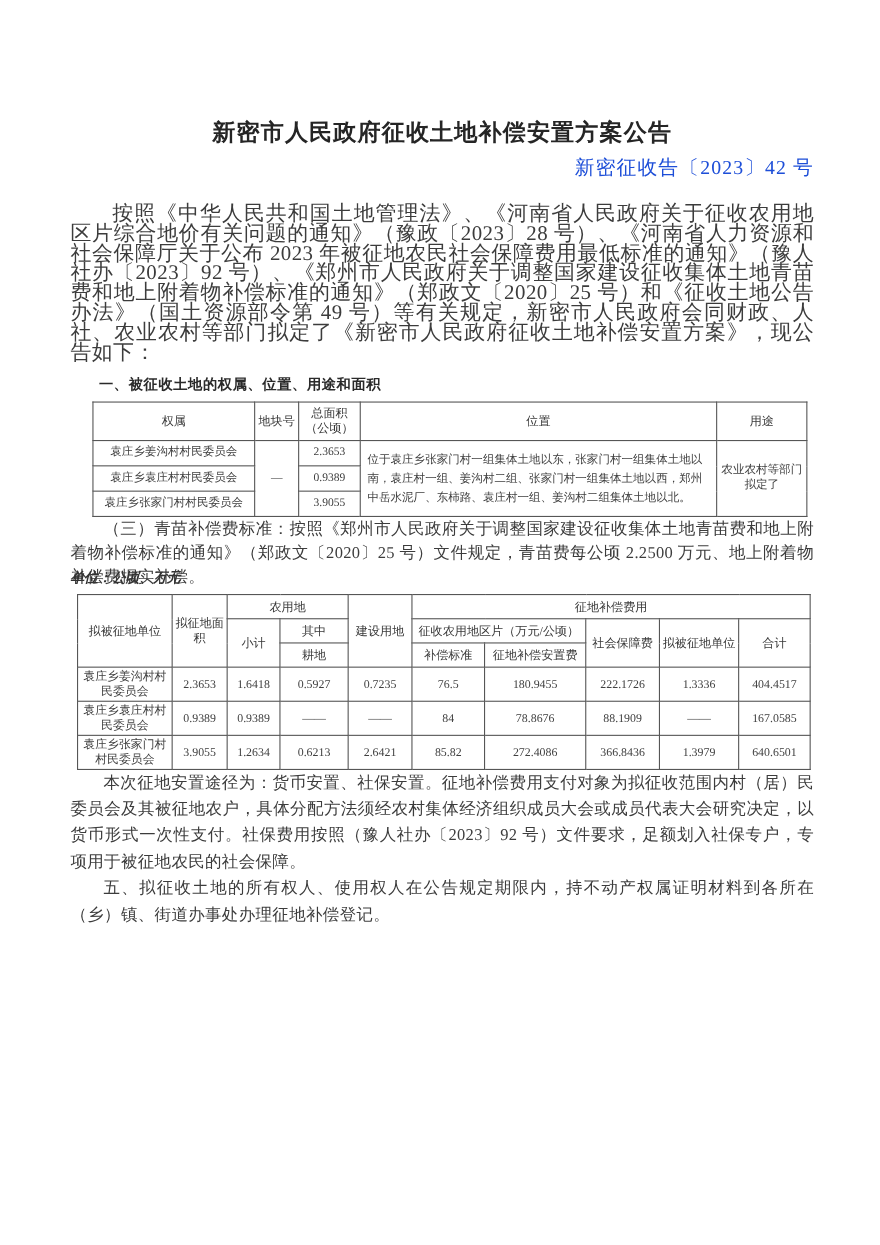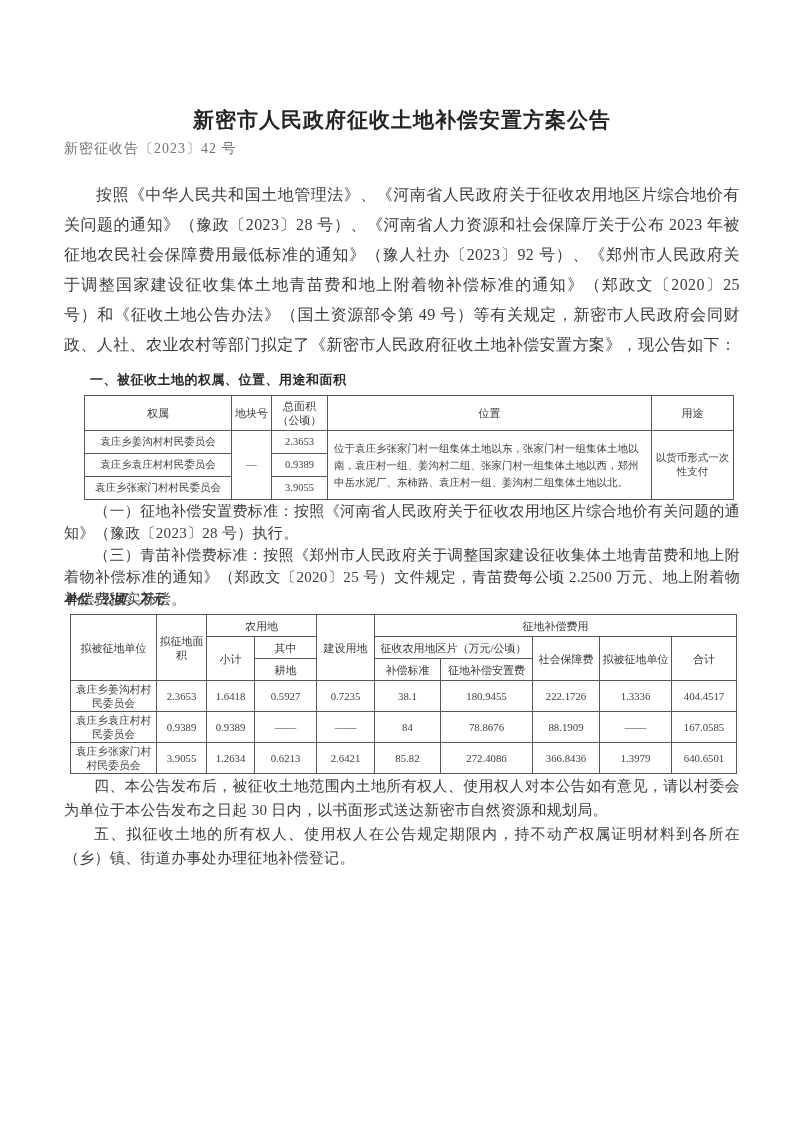--- a/index.html
+++ b/index.html
@@ -17,29 +17,29 @@
     margin:0 0 4px 0;
     text-align:center;
     font-size:21px;
     font-weight:bold;
     letter-spacing:1px;
     color:#252525;
     font-family:"Liberation Serif", serif;
   }
   .docno{
     margin:6px 0 0 0;
-    text-align:left;
-    font-size:14px;
-    color:#737373;
+    text-align:right;
+    font-size:18px;
+    color:#1d4ed8;
     letter-spacing:1px;
   }
   .intro{
     margin:22px 0 0 0;
-    font-size:16px;
-    line-height:30px;
+    font-size:19px;
+    line-height:18px;
     text-align:justify;
     text-indent:2em;
     letter-spacing:0.4px;
     color:#3c3c3c;
   }
   .sec-heading{
     margin:8px 0 0 0;
     font-size:13px;
     font-weight:bold;
     color:#2a2a2a;
@@ -143,34 +143,33 @@
         <th>位置</th>
         <th>用途</th>
       </tr>
     </thead>
     <tbody>
       <tr>
         <td>袁庄乡姜沟村村民委员会</td>
         <td rowspan="3">—</td>
         <td>2.3653</td>
         <td rowspan="3" class="loc">位于袁庄乡张家门村一组集体土地以东，张家门村一组集体土地以南，袁庄村一组、姜沟村二组、张家门村一组集体土地以西，郑州中岳水泥厂、东柿路、袁庄村一组、姜沟村二组集体土地以北。</td>
-        <td rowspan="3">以货币形式一次性支付</td>
+        <td rowspan="3">农业农村等部门拟定了</td>
       </tr>
       <tr>
         <td>袁庄乡袁庄村村民委员会</td>
         <td>0.9389</td>
       </tr>
       <tr>
         <td>袁庄乡张家门村村民委员会</td>
         <td>3.9055</td>
       </tr>
     </tbody>
   </table>
 
-  <p class="body-para sec2-para">（一）征地补偿安置费标准：按照《河南省人民政府关于征收农用地区片综合地价有关问题的通知》（豫政〔2023〕28 号）执行。</p>
   <p class="body-para sec2-para">（三）青苗补偿费标准：按照《郑州市人民政府关于调整国家建设征收集体土地青苗费和地上附着物补偿标准的通知》（郑政文〔2020〕25 号）文件规定，青苗费每公顷 2.2500 万元、地上附着物补偿费据实补偿。</p>
   <div class="unit-note">单位：公顷、万元</div>
 
   <table class="t2">
     <colgroup>
       <col style="width:86px">
         <col style="width:50px">
         <col style="width:48px">
         <col style="width:62px">
         <col style="width:58px">
@@ -202,21 +201,21 @@
         <th>征地补偿安置费</th>
       </tr>
     </thead>
     <tbody>
       <tr>
         <td>袁庄乡姜沟村村民委员会</td>
         <td>2.3653</td>
         <td>1.6418</td>
         <td>0.5927</td>
         <td>0.7235</td>
-        <td>38.1</td>
+        <td>76.5</td>
         <td>180.9455</td>
         <td>222.1726</td>
         <td>1.3336</td>
         <td>404.4517</td>
       </tr>
       <tr>
         <td>袁庄乡袁庄村村民委员会</td>
         <td>0.9389</td>
         <td>0.9389</td>
         <td>——</td>
@@ -235,19 +234,19 @@
         <td>2.6421</td>
         <td>85.82</td>
         <td>272.4086</td>
         <td>366.8436</td>
         <td>1.3979</td>
         <td>640.6501</td>
       </tr>
     </tbody>
   </table>
 
-
-  <p class="body-para sec3-para">四、本公告发布后，被征收土地范围内土地所有权人、使用权人对本公告如有意见，请以村委会为单位于本公告发布之日起 30 日内，以书面形式送达新密市自然资源和规划局。</p>
+  <p class="body-para sec3-para">本次征地安置途径为：货币安置、社保安置。征地补偿费用支付对象为拟征收范围内村（居）民委员会及其被征地农户，具体分配方法须经农村集体经济组织成员大会或成员代表大会研究决定，以货币形式一次性支付。社保费用按照（豫人社办〔2023〕92 号）文件要求，足额划入社保专户，专项用于被征地农民的社会保障。</p>
+
 
   <p class="body-para sec3-para">五、拟征收土地的所有权人、使用权人在公告规定期限内，持不动产权属证明材料到各所在（乡）镇、街道办事处办理征地补偿登记。</p>
 
   <div class="spacer-bottom"></div>
 </div>
 
 </body></html>

